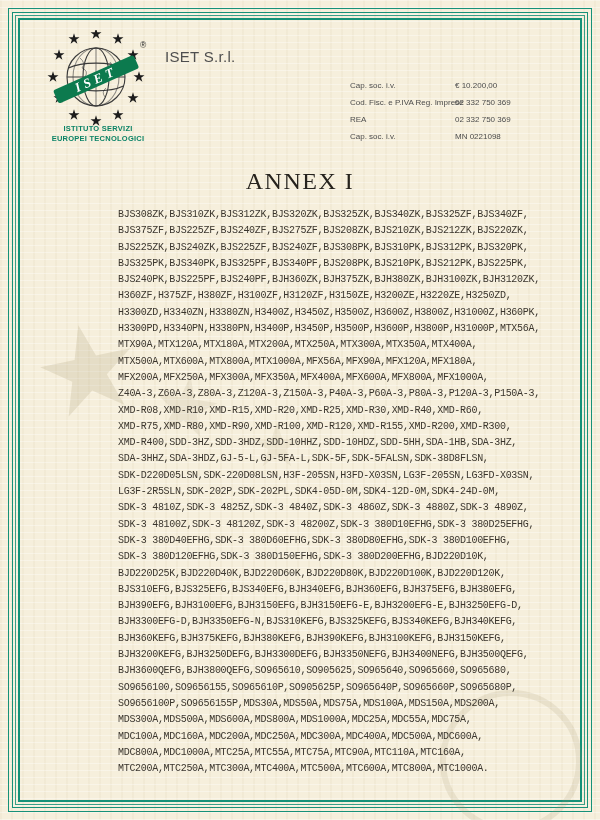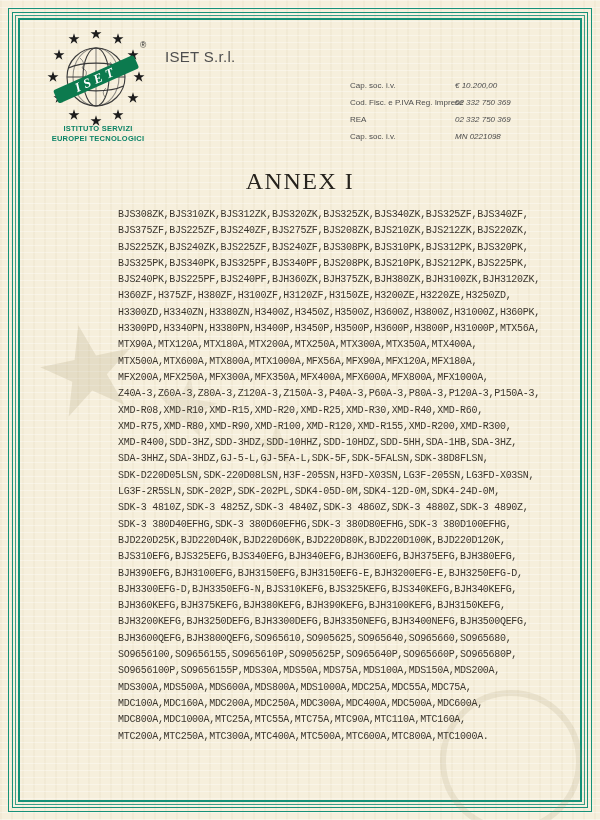--- a/index.html
+++ b/index.html
@@ -28,21 +28,21 @@
   .logo-wrap{position:absolute;left:40px;top:30px;width:112px;height:98px;}
   .logo-caption{position:absolute;left:28px;top:124px;width:140px;text-align:center;
     color:var(--caption-green,#0b8265);font-size:7.5px;font-weight:bold;letter-spacing:.25px;line-height:1.35;}
   .company-name{position:absolute;left:165px;top:48px;font-size:15px;color:#4e4e4e;letter-spacing:.3px;}
   .addr{position:absolute;left:165px;top:80px;width:185px;font-size:8px;color:#4c4c4c;}
   .addr div{height:17px;line-height:12px;white-space:nowrap;}
   .addr .email{text-decoration:underline;margin-left:7px;color:#4c4c4c;}
   .registry{position:absolute;left:350px;top:80px;width:225px;font-size:8px;color:#4c4c4c;}
   .registry-row{display:flex;height:17px;line-height:12px;}
   .reg-label{width:105px;white-space:nowrap;}
-  .reg-value{white-space:nowrap;font-style:italic;}
+  .reg-value{white-space:nowrap;}
   
   .doc-title{position:absolute;left:0;top:168px;width:600px;text-align:center;
     font-family:"Liberation Serif",serif;font-size:24px;letter-spacing:1.5px;color:#26231e;}
   .codes{position:absolute;left:118px;top:207px;width:368px;
     font-family:"Liberation Serif",serif;font-size:10px;letter-spacing:-0.3px;
     color:#3a352d;}
   .code-line{white-space:nowrap;line-height:16.3px;height:16.3px;font-family:Liberation Mono, monospace;}
 </style>
 </head>
 <body>
@@ -139,21 +139,23 @@
       <div class="code-line">MTX500A,MTX600A,MTX800A,MTX1000A,MFX56A,MFX90A,MFX120A,MFX180A,</div>
       <div class="code-line">MFX200A,MFX250A,MFX300A,MFX350A,MFX400A,MFX600A,MFX800A,MFX1000A,</div>
       <div class="code-line">Z40A-3,Z60A-3,Z80A-3,Z120A-3,Z150A-3,P40A-3,P60A-3,P80A-3,P120A-3,P150A-3,</div>
       <div class="code-line">XMD-R08,XMD-R10,XMD-R15,XMD-R20,XMD-R25,XMD-R30,XMD-R40,XMD-R60,</div>
       <div class="code-line">XMD-R75,XMD-R80,XMD-R90,XMD-R100,XMD-R120,XMD-R155,XMD-R200,XMD-R300,</div>
       <div class="code-line">XMD-R400,SDD-3HZ,SDD-3HDZ,SDD-10HHZ,SDD-10HDZ,SDD-5HH,SDA-1HB,SDA-3HZ,</div>
       <div class="code-line">SDA-3HHZ,SDA-3HDZ,GJ-5-L,GJ-5FA-L,SDK-5F,SDK-5FALSN,SDK-38D8FLSN,</div>
       <div class="code-line">SDK-D220D05LSN,SDK-220D08LSN,H3F-205SN,H3FD-X03SN,LG3F-205SN,LG3FD-X03SN,</div>
       <div class="code-line">LG3F-2R5SLN,SDK-202P,SDK-202PL,SDK4-05D-0M,SDK4-12D-0M,SDK4-24D-0M,</div>
       <div class="code-line">SDK-3 4810Z,SDK-3 4825Z,SDK-3 4840Z,SDK-3 4860Z,SDK-3 4880Z,SDK-3 4890Z,</div>
+      <div class="code-line">SDK-3 48100Z,SDK-3 48120Z,SDK-3 48200Z,SDK-3 380D10EFHG,SDK-3 380D25EFHG,</div>
       <div class="code-line">SDK-3 380D40EFHG,SDK-3 380D60EFHG,SDK-3 380D80EFHG,SDK-3 380D100EFHG,</div>
+      <div class="code-line">SDK-3 380D120EFHG,SDK-3 380D150EFHG,SDK-3 380D200EFHG,BJD220D10K,</div>
       <div class="code-line">BJD220D25K,BJD220D40K,BJD220D60K,BJD220D80K,BJD220D100K,BJD220D120K,</div>
       <div class="code-line">BJS310EFG,BJS325EFG,BJS340EFG,BJH340EFG,BJH360EFG,BJH375EFG,BJH380EFG,</div>
       <div class="code-line">BJH390EFG,BJH3100EFG,BJH3150EFG,BJH3150EFG-E,BJH3200EFG-E,BJH3250EFG-D,</div>
       <div class="code-line">BJH3300EFG-D,BJH3350EFG-N,BJS310KEFG,BJS325KEFG,BJS340KEFG,BJH340KEFG,</div>
       <div class="code-line">BJH360KEFG,BJH375KEFG,BJH380KEFG,BJH390KEFG,BJH3100KEFG,BJH3150KEFG,</div>
       <div class="code-line">BJH3200KEFG,BJH3250DEFG,BJH3300DEFG,BJH3350NEFG,BJH3400NEFG,BJH3500QEFG,</div>
       <div class="code-line">BJH3600QEFG,BJH3800QEFG,SO965610,SO905625,SO965640,SO965660,SO965680,</div>
       <div class="code-line">SO9656100,SO9656155,SO965610P,SO905625P,SO965640P,SO965660P,SO965680P,</div>
       <div class="code-line">SO9656100P,SO9656155P,MDS30A,MDS50A,MDS75A,MDS100A,MDS150A,MDS200A,</div>
       <div class="code-line">MDS300A,MDS500A,MDS600A,MDS800A,MDS1000A,MDC25A,MDC55A,MDC75A,</div>

